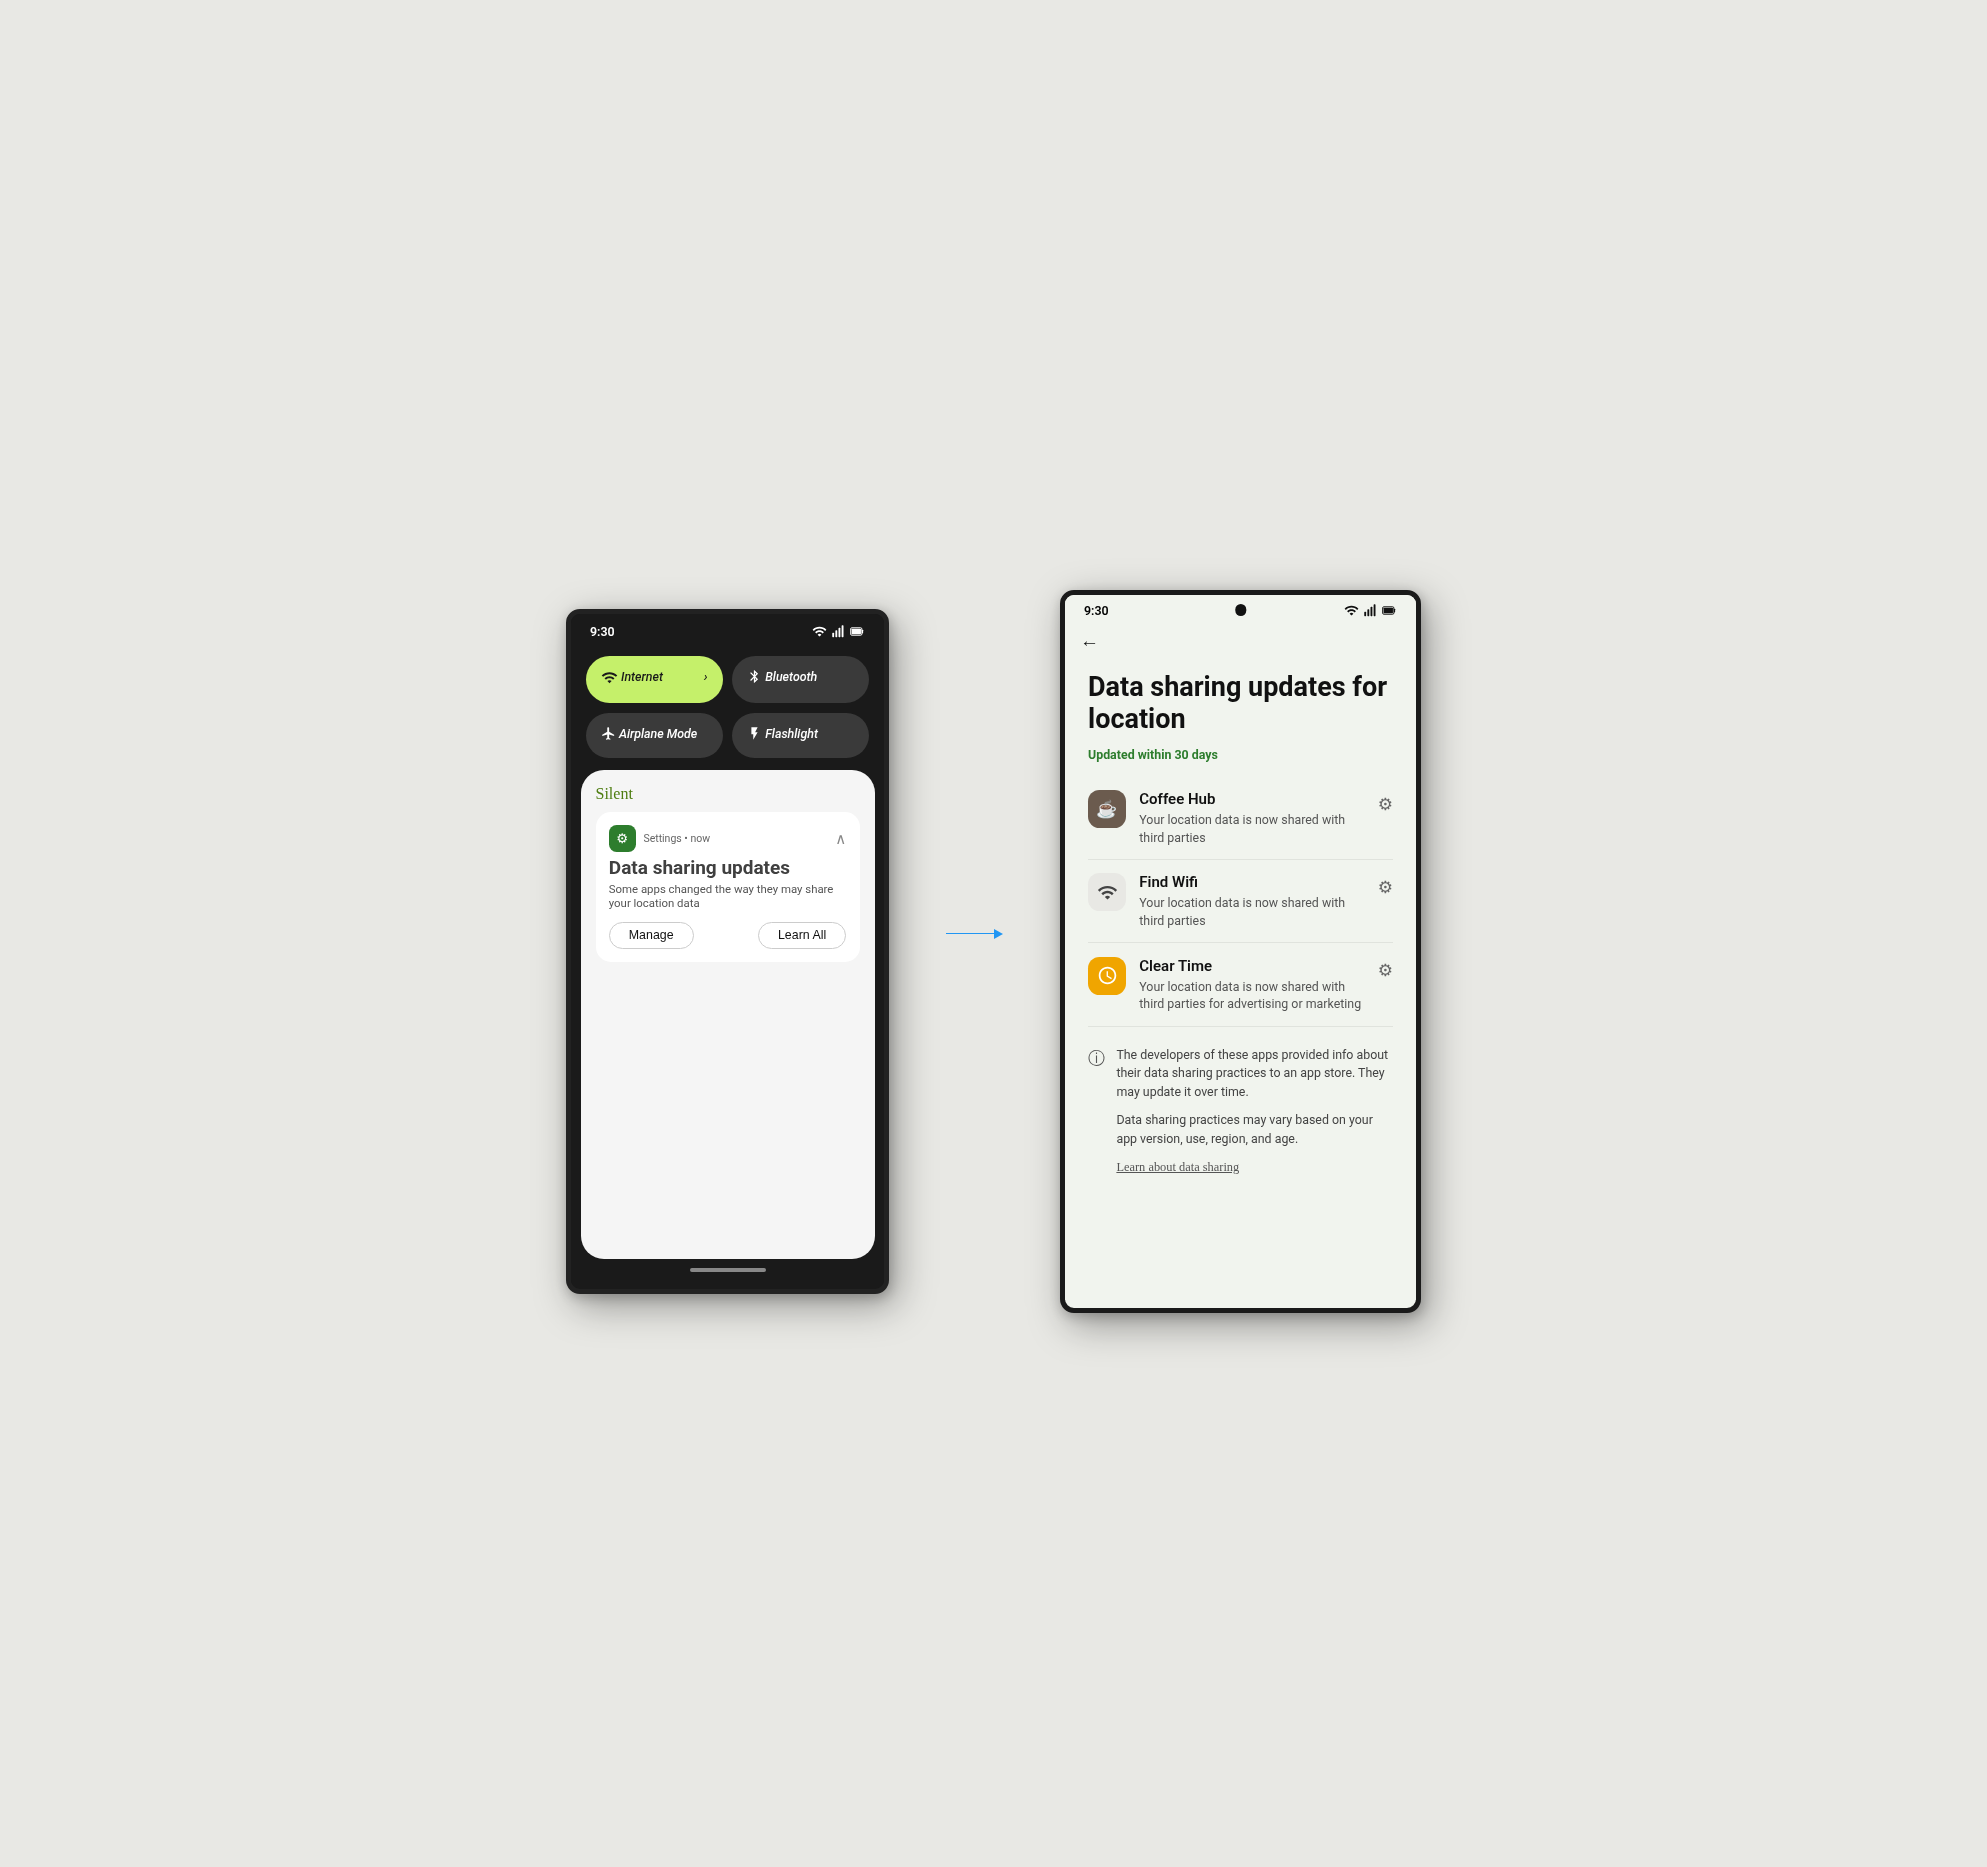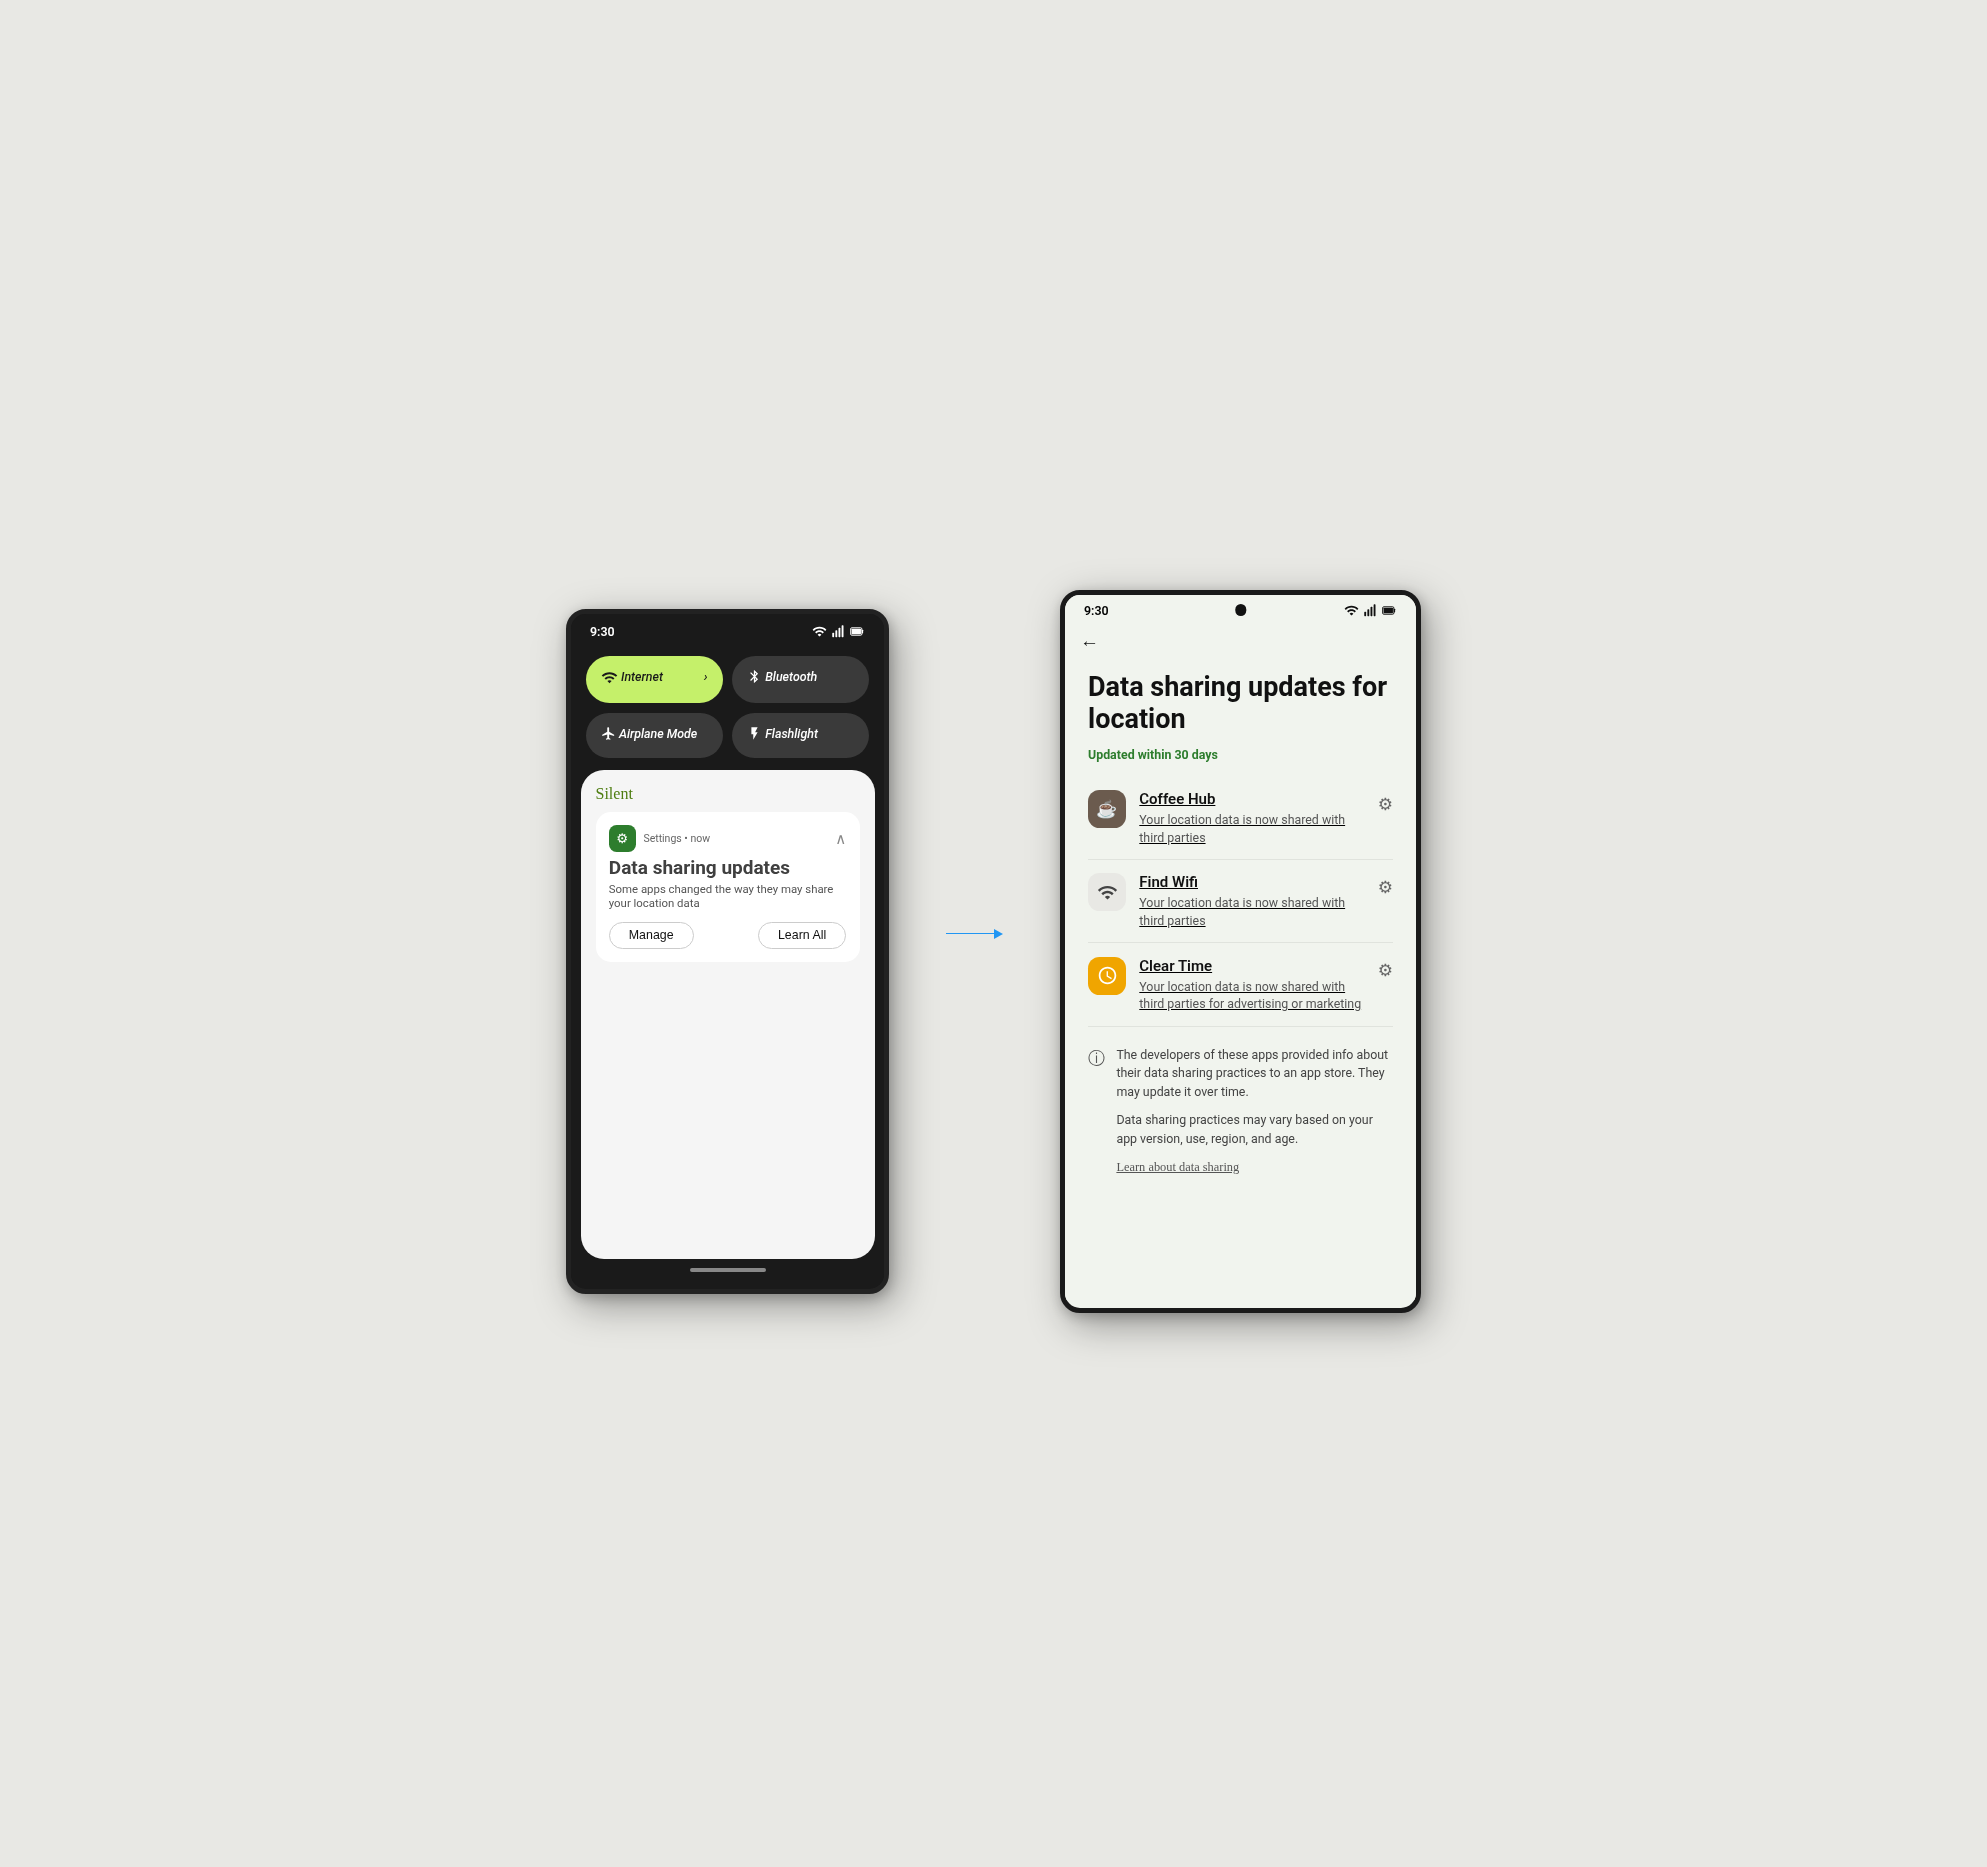--- a/index.html
+++ b/index.html
@@ -13,21 +13,21 @@
       padding: 38px;
     }
     .scene {
       display: flex;
       align-items: center;
       gap: 57px;
       position: relative;
     }
     
     .phone {
-      border-radius: 20px;
+      border-radius: 14px;
       overflow: hidden;
       position: relative;
       box-shadow: 7.6px 11.4px 38px rgba(0,0,0,0.35), 1.9px 3.8px 11.4px rgba(0,0,0,0.2);
       margin-top: 36px;
     }
     .phone-left {
       width: 323px;
       height: 685px;
       background: #1a1a1a;
       border: 5.7px solid #222;
@@ -248,21 +248,21 @@
       border-radius: 11.4px;
       display: flex;
       align-items: center;
       justify-content: center;
       font-size: 17px;
       flex-shrink: 0;
     }
     .app-icon-coffee { background: #6b5b4e; color: #fff; }
     .app-icon-wifi { background: #e8e8e4; color: #444; }
     .app-icon-travel { background: #f0a500; color: #fff; }
-    .app-info { flex: 1; text-decoration: underline; }
+    .app-info { flex: 1; }
     .app-name {
       font-size: 15px;
       font-weight: 600;
       color: #111;
       margin-bottom: 2.9px;
     }
     .app-desc {
       font-size: 12.4px;
       color: #555;
       line-height: 1.4;

